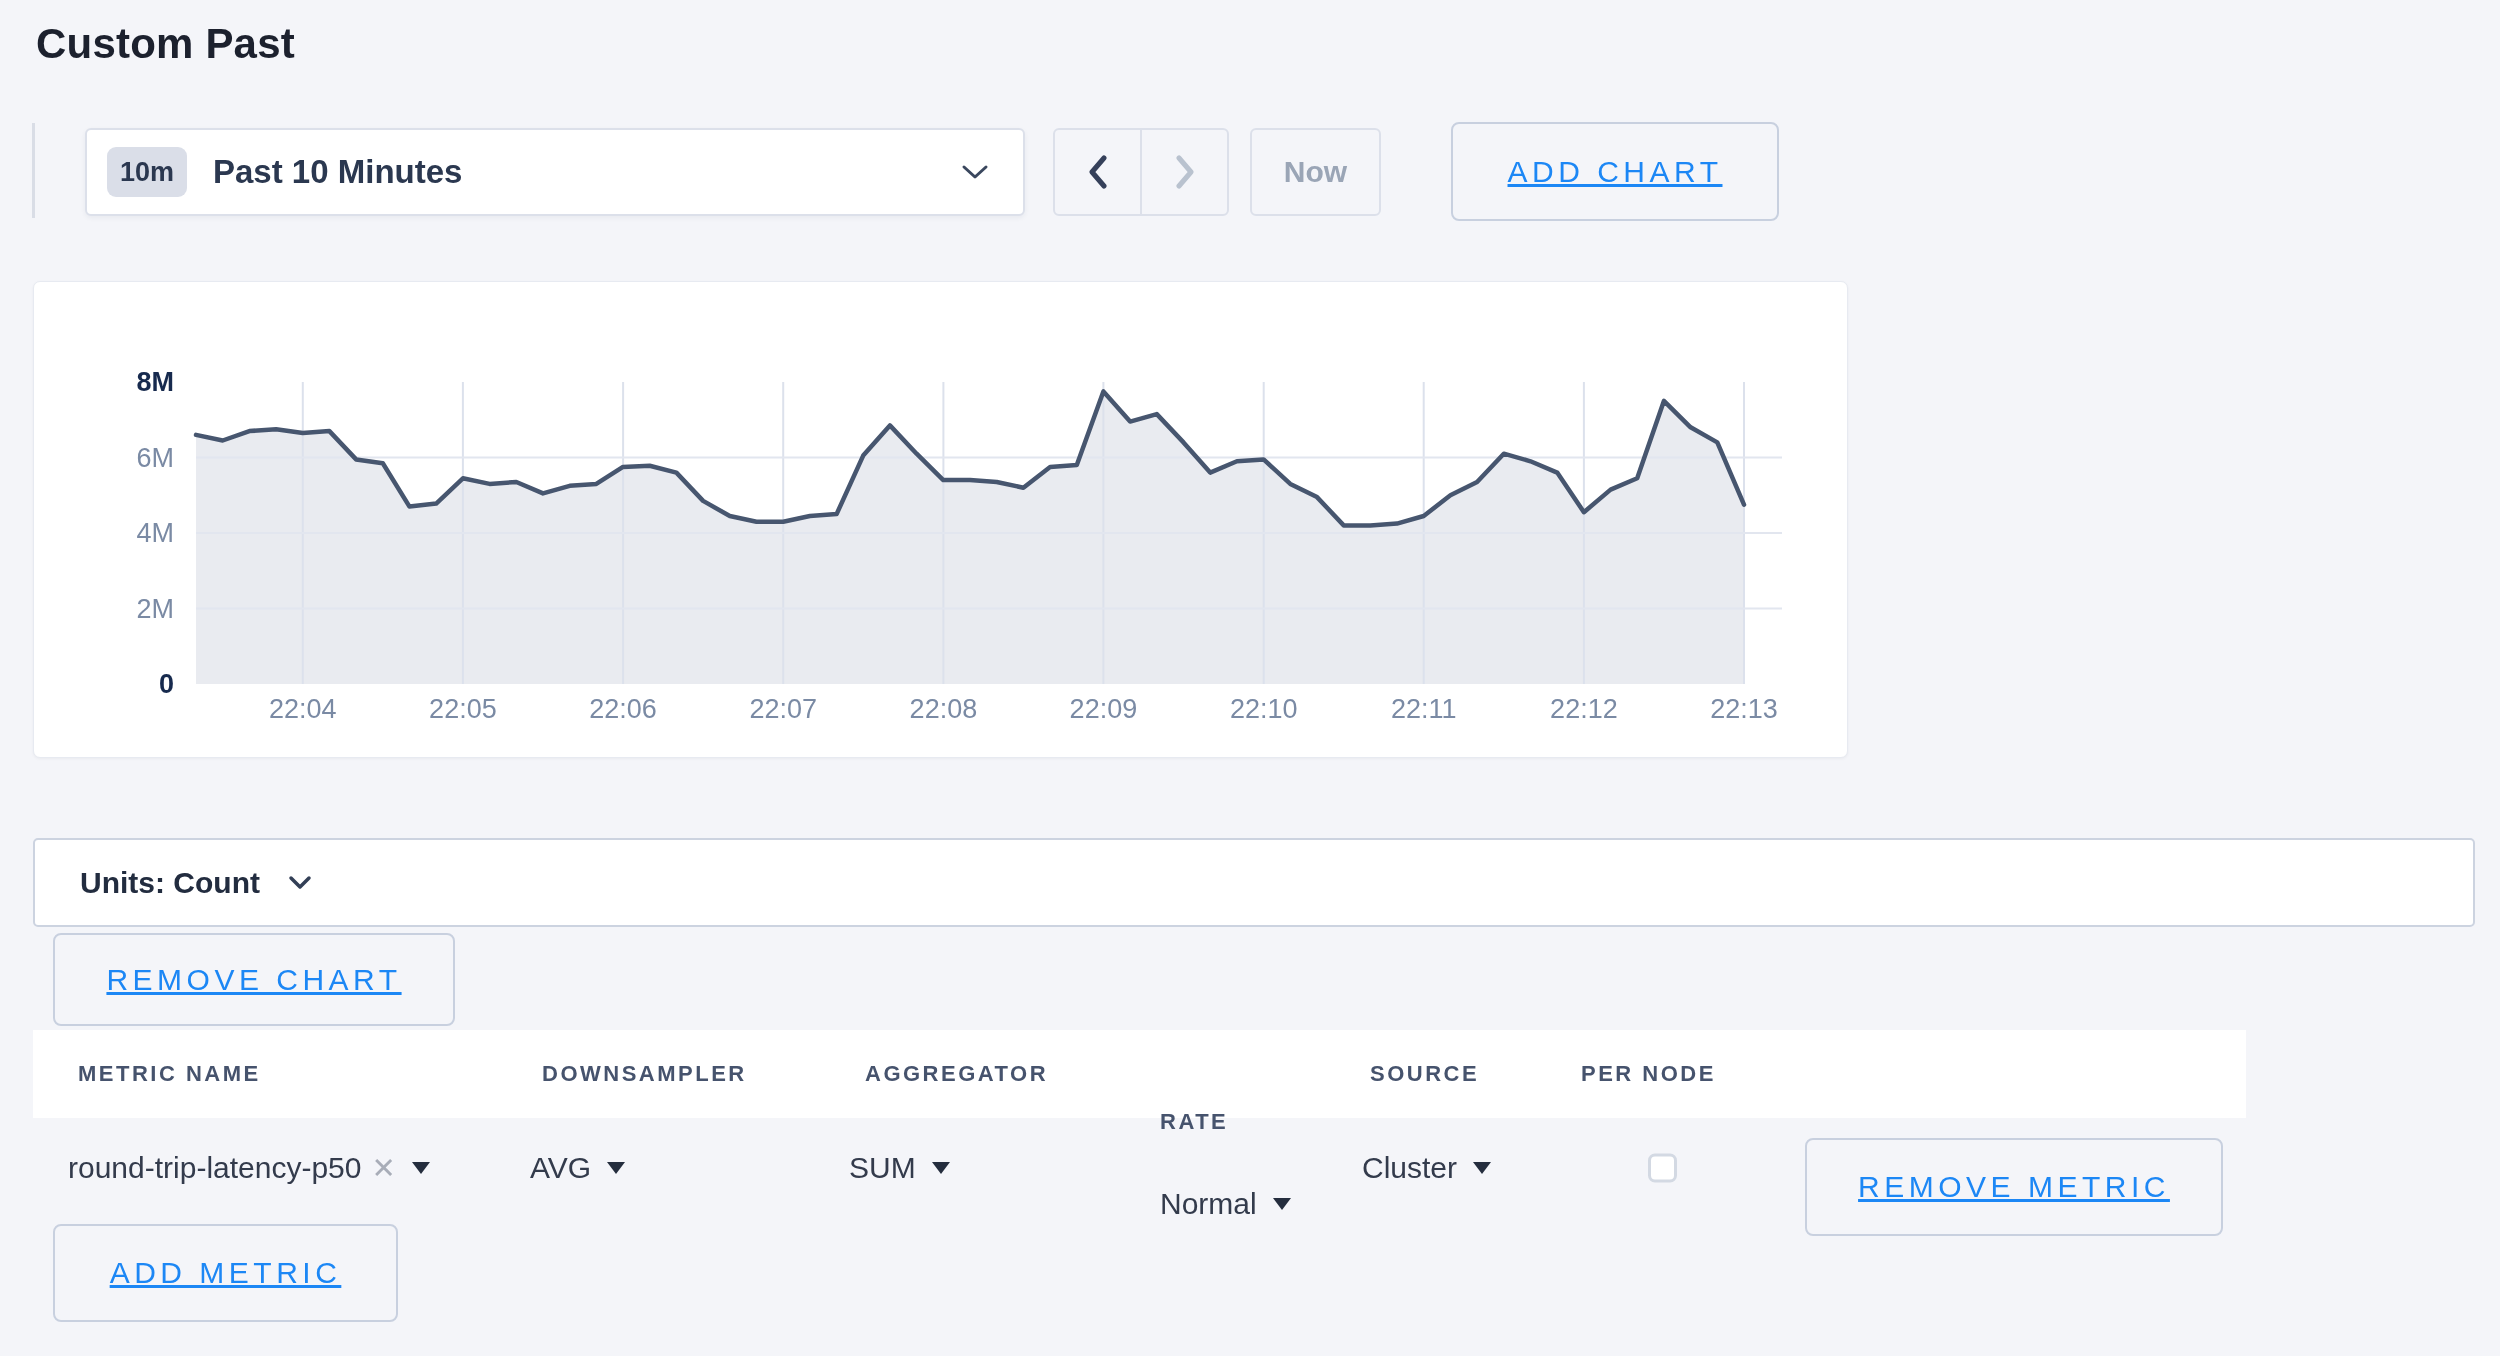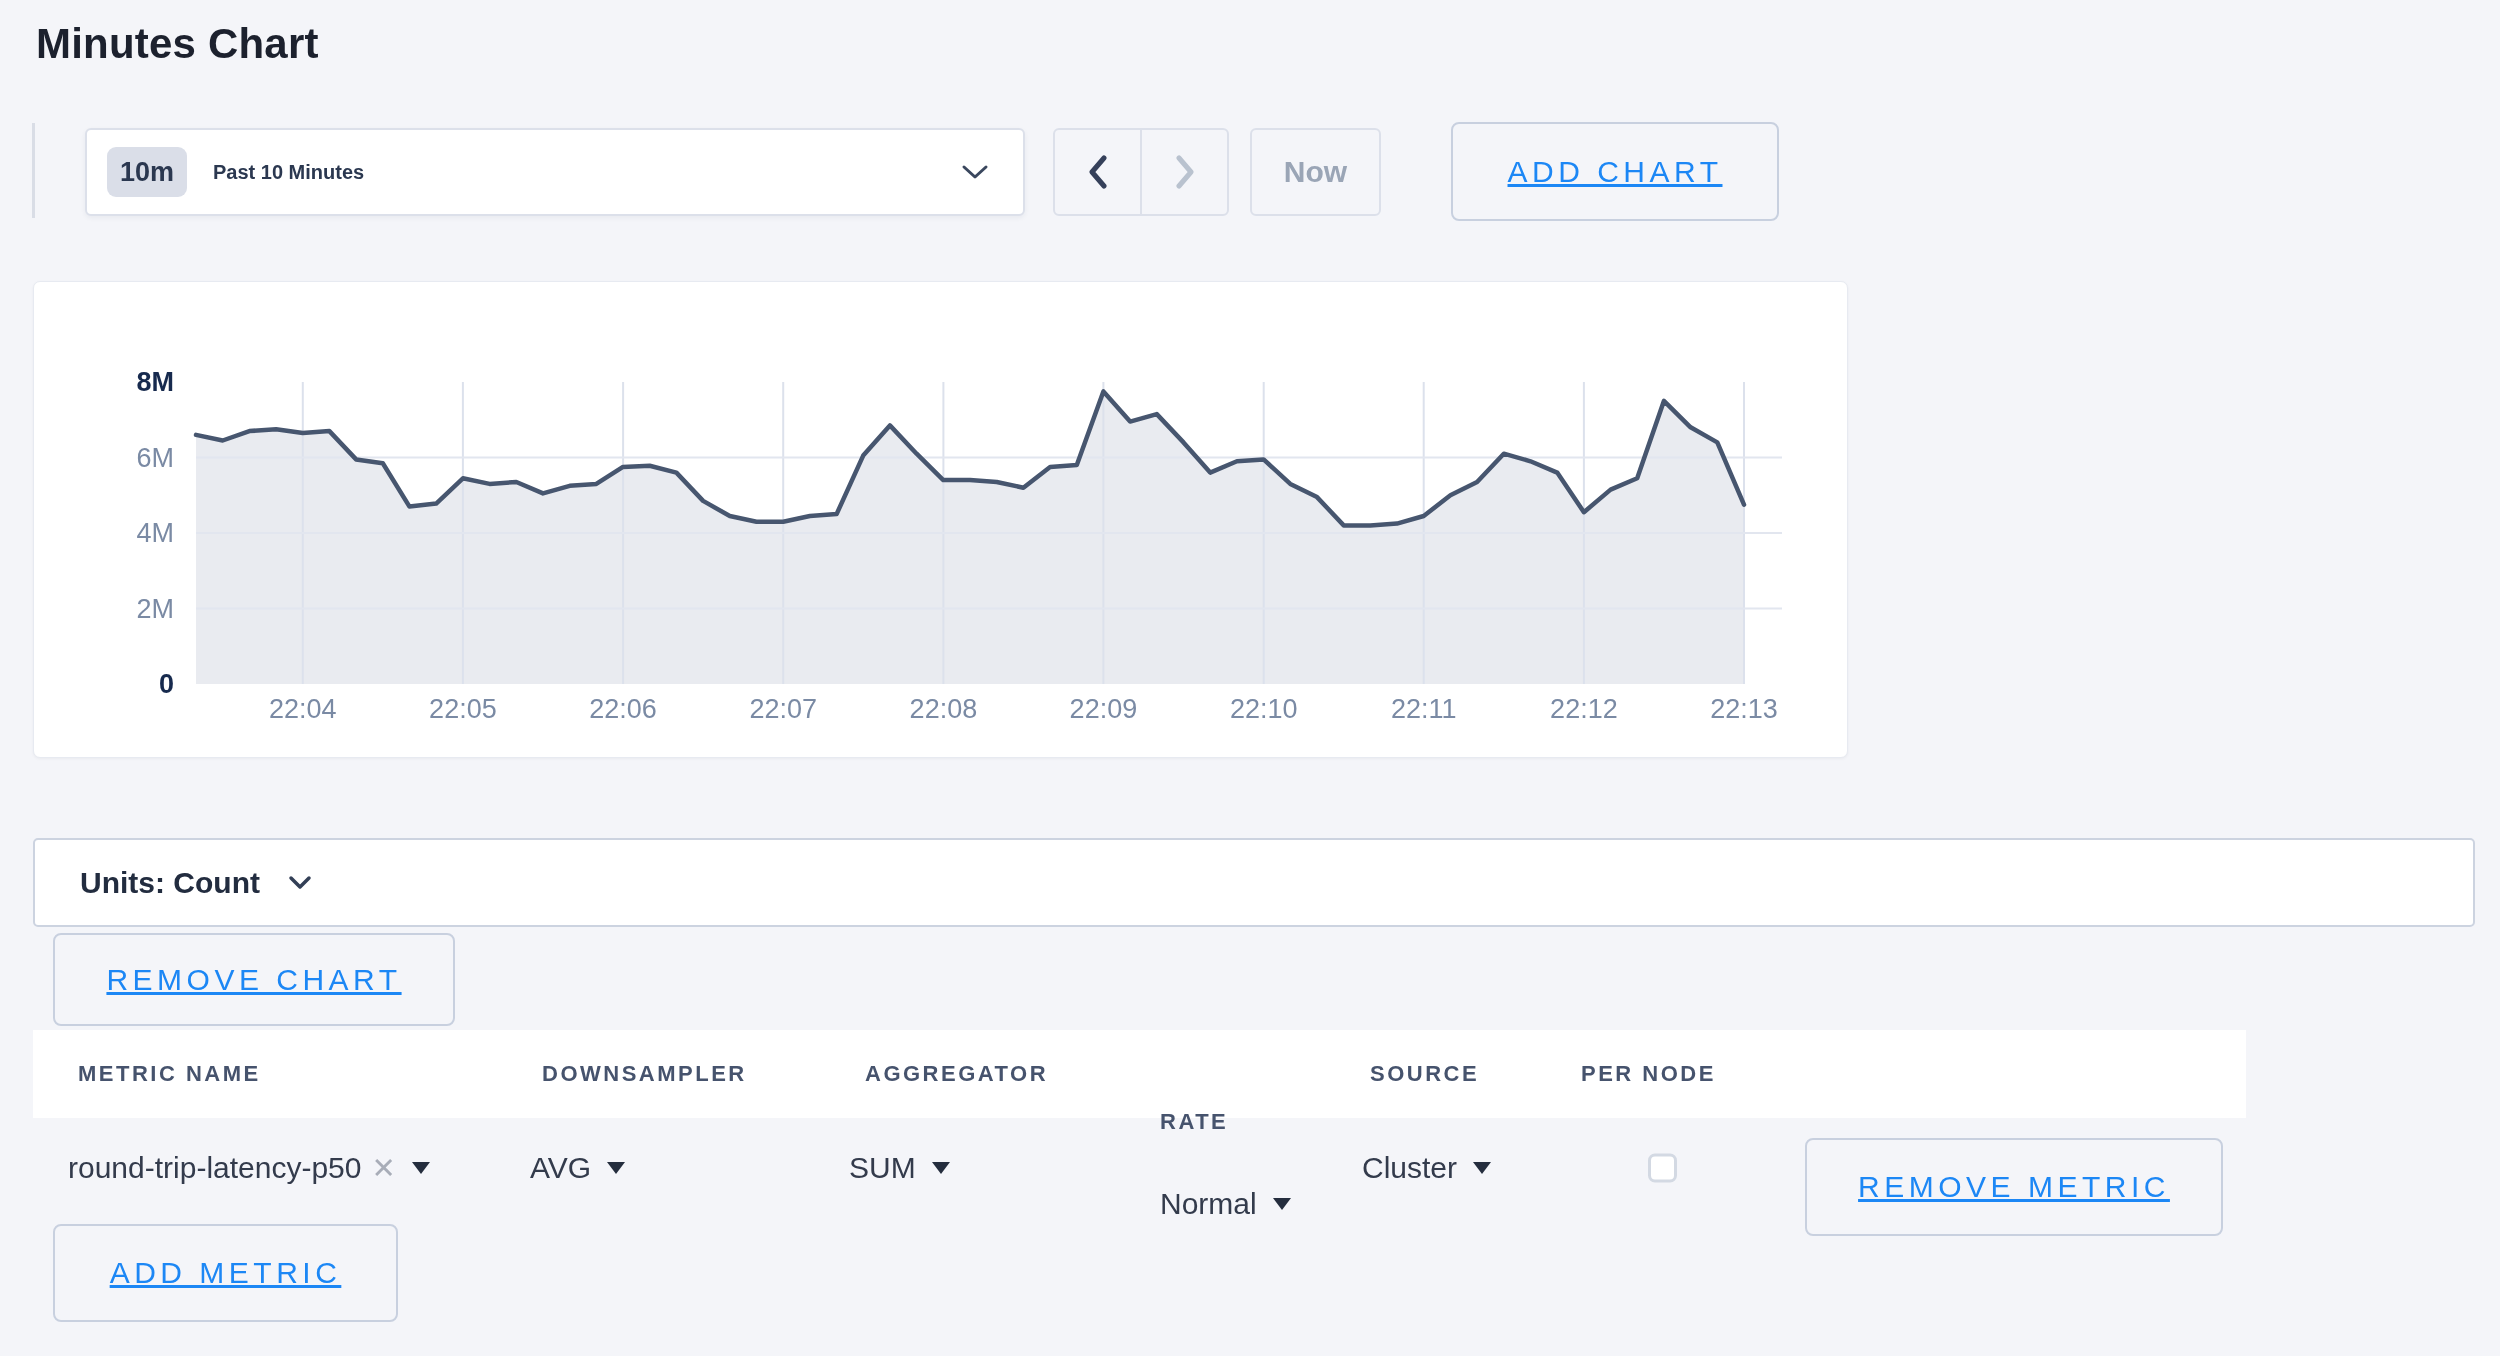--- a/index.html
+++ b/index.html
@@ -28,21 +28,21 @@
     background:#ffffff; border:2px solid #dce0ea; border-radius:6px;
     display:flex; align-items:center; padding:0 34px 0 20px;
     box-shadow:0 2px 5px rgba(40,50,80,.06);
     cursor:pointer;
   }
   .range-badge {
     width:80px; height:50px; border-radius:9px; background:#dadee8;
     display:flex; align-items:center; justify-content:center;
     font-size:27px; font-weight:700; color:#2b3850; margin-right:26px;
   }
-  .range-label { font-size:20px; font-weight:700; color:#2b3850; }
+  .range-label { font-size:33px; font-weight:700; color:#2b3850; }
   .select-chevron { margin-left:auto; display:flex; align-items:center; }
 
   .nav-group {
     left:1053px; top:128px; width:176px; height:88px;
     border:2px solid #dce0ea; border-radius:6px;
     display:flex;
   }
   .nav-cell { flex:1; display:flex; align-items:center; justify-content:center; cursor:pointer; }
   .nav-cell + .nav-cell { border-left:2px solid #dce0ea; }
 
@@ -110,21 +110,21 @@
     width:29px; height:29px; appearance:none; -webkit-appearance:none;
     background:#ffffff; border:3px solid #d3d9e3; border-radius:7px; cursor:pointer;
   }
   .remove-metric-btn { position:absolute; left:1772px; top:20px; width:418px; height:98px; background:#f4f5f9; }
 
   .add-metric-btn { left:53px; top:1224px; width:345px; height:98px; }
 </style>
 </head>
 <body>
 
-<div class="abs page-title">Minutes Chart</div>
+<div class="abs page-title">Custom Past</div>
 
 <div class="abs left-rule"></div>
 
 <div class="abs time-select">
   <span class="range-badge">10m</span>
   <span class="range-label">Past 10 Minutes</span>
   <span class="select-chevron">
     <svg width="28" height="18" viewBox="0 0 28 18">
         <polyline points="3,4 14,14 25,4" fill="none" stroke="#3a475e" stroke-width="3" stroke-linecap="round" stroke-linejoin="round"></polyline>
       </svg>

